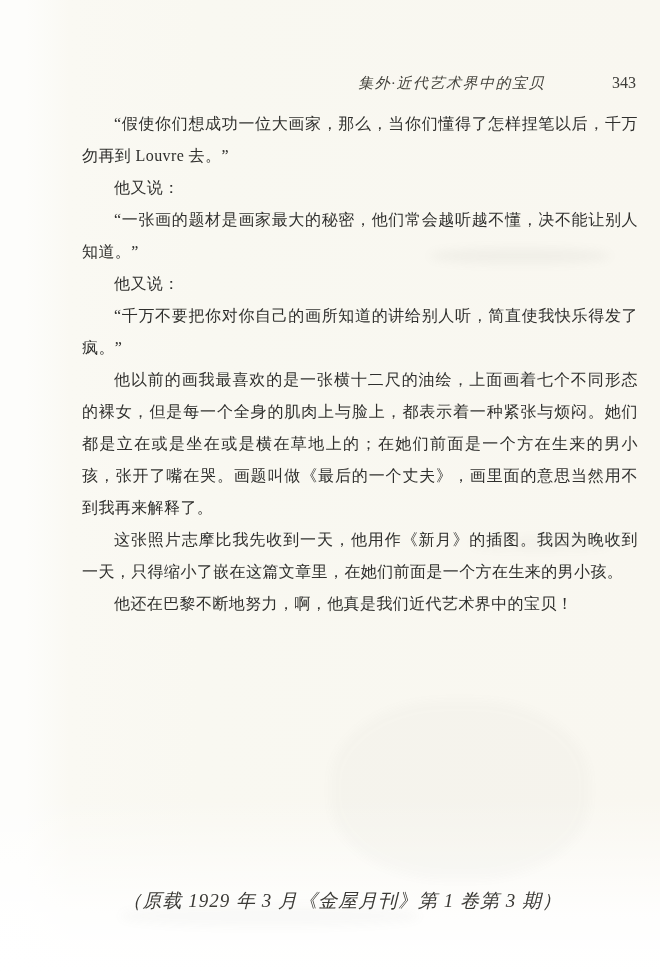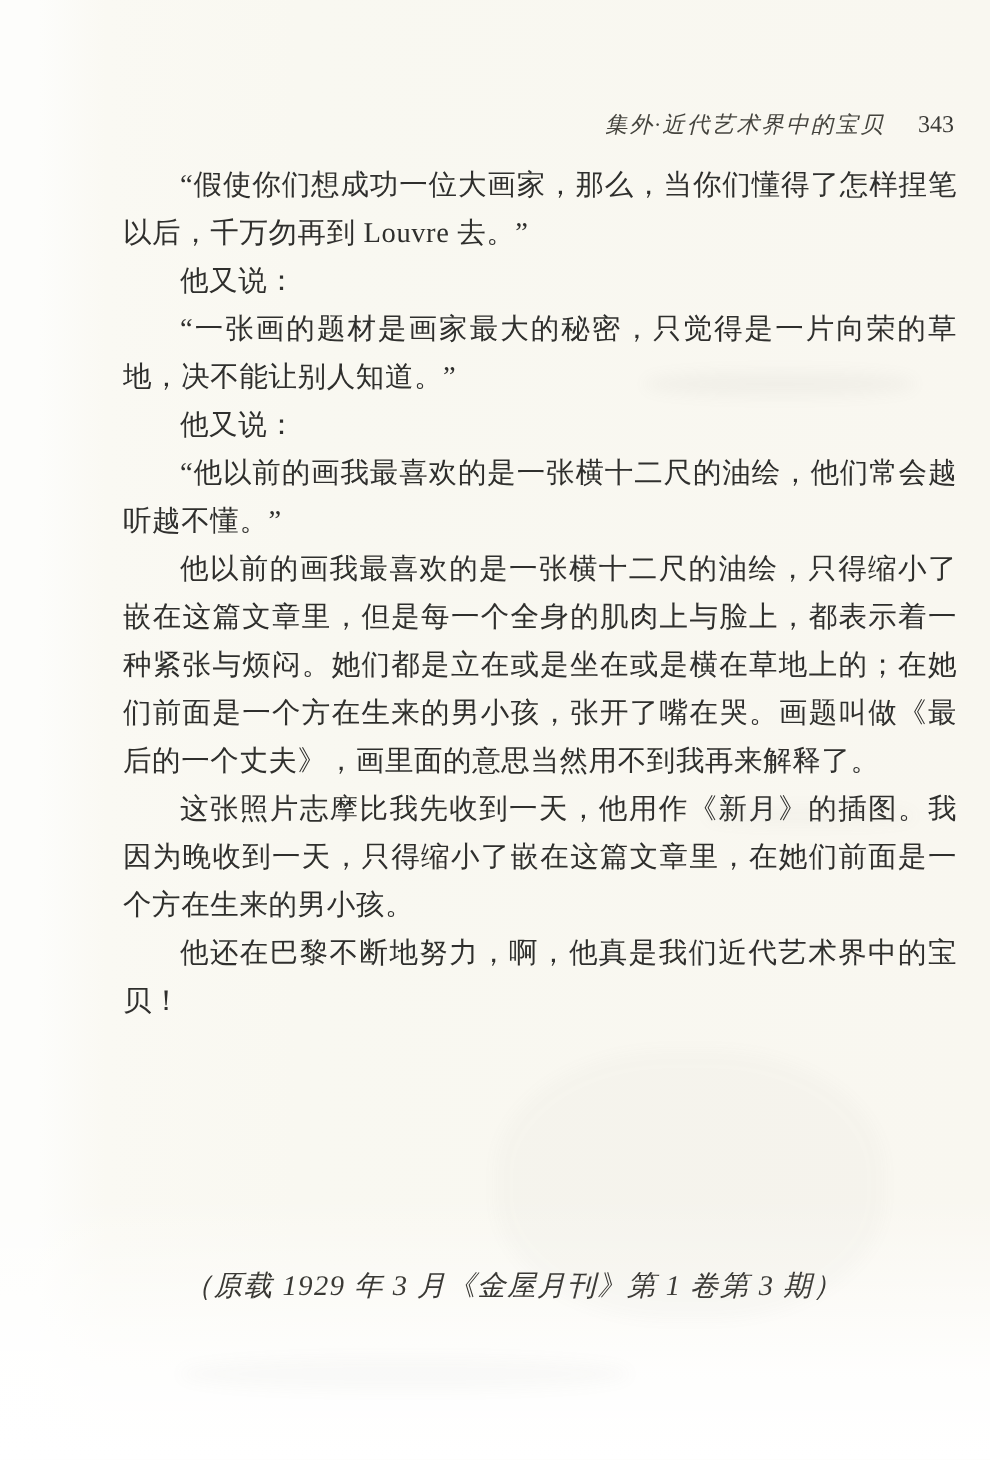--- a/index.html
+++ b/index.html
@@ -26,20 +26,21 @@
     position: absolute;
     top: 74px;
     left: 82px;
     right: 24px;
     display: flex;
     justify-content: flex-end;
     align-items: baseline;
     font-size: 15px;
     letter-spacing: 1.5px;
     color: #45443e;
+    gap: 45px;
   }
   .running-head .head-title {
     font-style: italic;
     font-family: "Liberation Serif", serif;
   }
   .running-head .head-pagenum {
     font-style: normal;
     margin-left: 22px;
     font-size: 16px;
     letter-spacing: 0;
@@ -49,33 +50,33 @@
 
   
   .article {
     position: absolute;
     top: 108px;
     left: 82px;
     width: 556px;
   }
   .article p {
     margin: 0;
-    font-size: 19px;
+    font-size: 16px;
     line-height: 32px;
     text-align: justify;
     text-justify: inter-ideograph;
     text-indent: 2em;
     letter-spacing: 0.4px;
     color: #2f2f2d;
   }
 
   
   .source-note {
     position: absolute;
-    top: 844px;
+    top: 888px;
     left: 82px;
     width: 556px;
     margin: 0;
     text-align: right;
     padding-right: 76px;
     box-sizing: border-box;
     font-size: 19px;
     font-style: italic;
     letter-spacing: 1px;
     color: #3a3935;
@@ -100,24 +101,24 @@
 <div class="page">
 
   <div class="running-head">
     <span class="head-title">集外·近代艺术界中的宝贝</span>
     <span class="head-pagenum">343</span>
   </div>
 
   <div class="article">
     <p>“假使你们想成功一位大画家，那么，当你们懂得了怎样捏笔以后，千万勿再到 Louvre 去。”</p>
     <p>他又说：</p>
-    <p>“一张画的题材是画家最大的秘密，只觉得是一片向荣的草地，决不能让别人知道。”</p>
+    <p>“一张画的题材是画家最大的秘密，他们常会越听越不懂，决不能让别人知道。”</p>
     <p>他又说：</p>
-    <p>“他以前的画我最喜欢的是一张横十二尺的油绘，他们常会越听越不懂。”</p>
-    <p>他以前的画我最喜欢的是一张横十二尺的油绘，只得缩小了嵌在这篇文章里，但是每一个全身的肌肉上与脸上，都表示着一种紧张与烦闷。她们都是立在或是坐在或是横在草地上的；在她们前面是一个方在生来的男小孩，张开了嘴在哭。画题叫做《最后的一个丈夫》，画里面的意思当然用不到我再来解释了。</p>
+    <p>“千万不要把你对你自己的画所知道的讲给别人听，简直使我快乐得发了疯。”</p>
+    <p>他以前的画我最喜欢的是一张横十二尺的油绘，上面画着七个不同形态的裸女，但是每一个全身的肌肉上与脸上，都表示着一种紧张与烦闷。她们都是立在或是坐在或是横在草地上的；在她们前面是一个方在生来的男小孩，张开了嘴在哭。画题叫做《最后的一个丈夫》，画里面的意思当然用不到我再来解释了。</p>
     <p>这张照片志摩比我先收到一天，他用作《新月》的插图。我因为晚收到一天，只得缩小了嵌在这篇文章里，在她们前面是一个方在生来的男小孩。</p>
     <p>他还在巴黎不断地努力，啊，他真是我们近代艺术界中的宝贝！</p>
   </div>
 
   <p class="source-note">（原载 1929 年 3 月《金屋月刊》第 1 卷第 3 期）</p>
 
   <div class="scan-artifact artifact-1"></div>
   <div class="scan-artifact artifact-2"></div>
   <div class="scan-artifact artifact-3"></div>
   <div class="scan-artifact artifact-4"></div>

